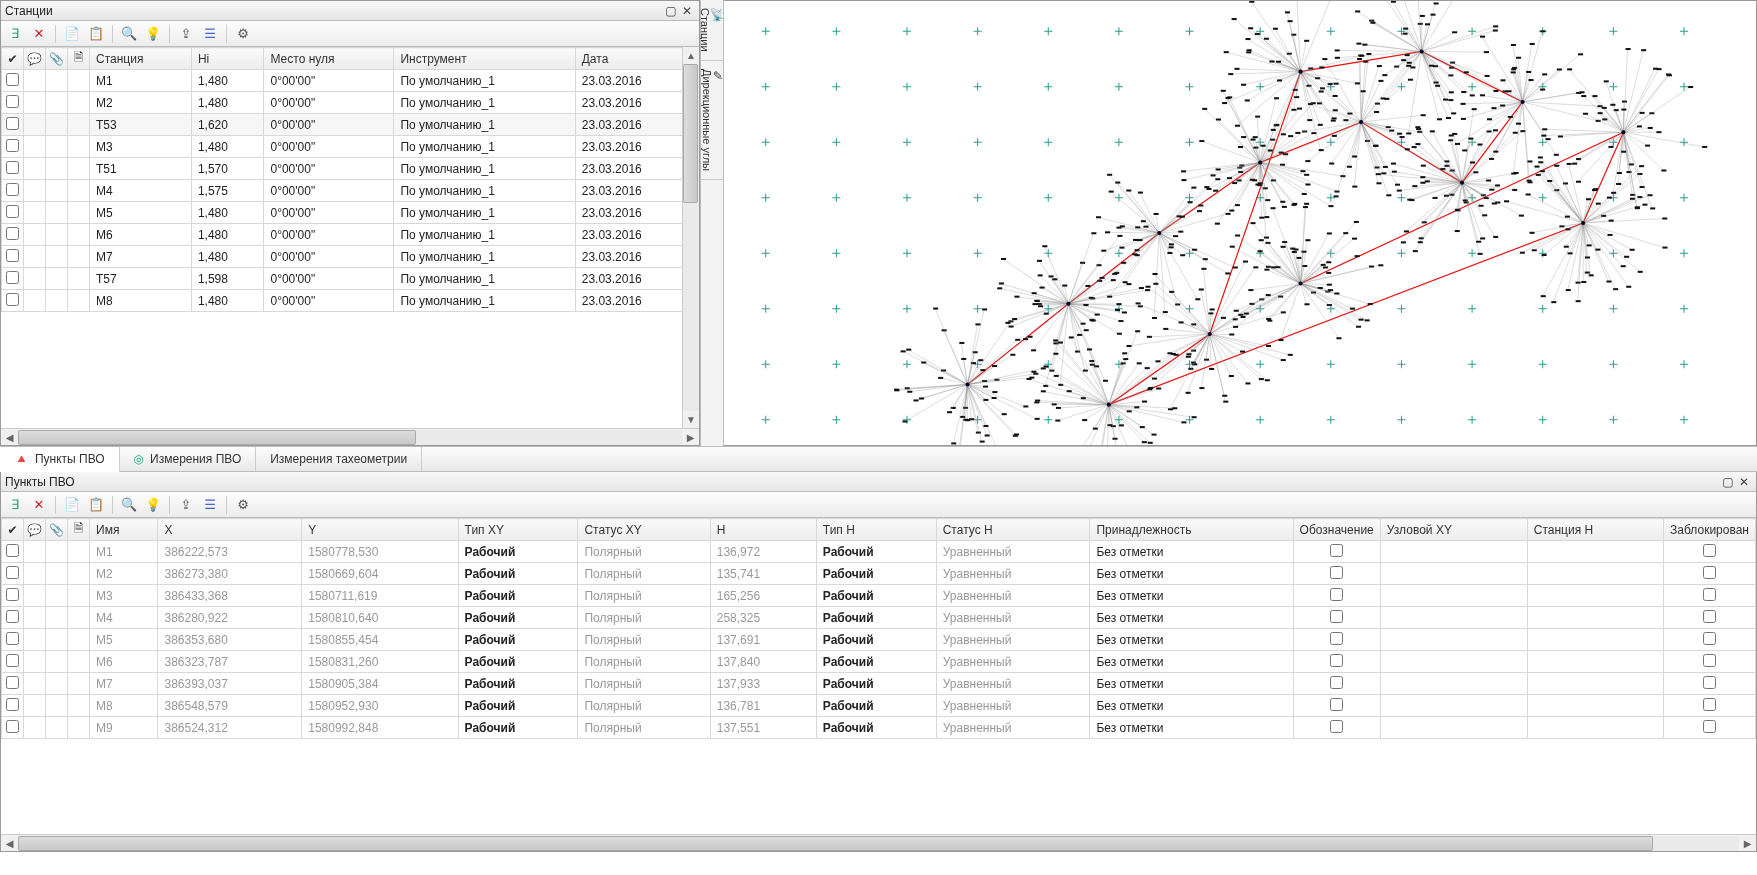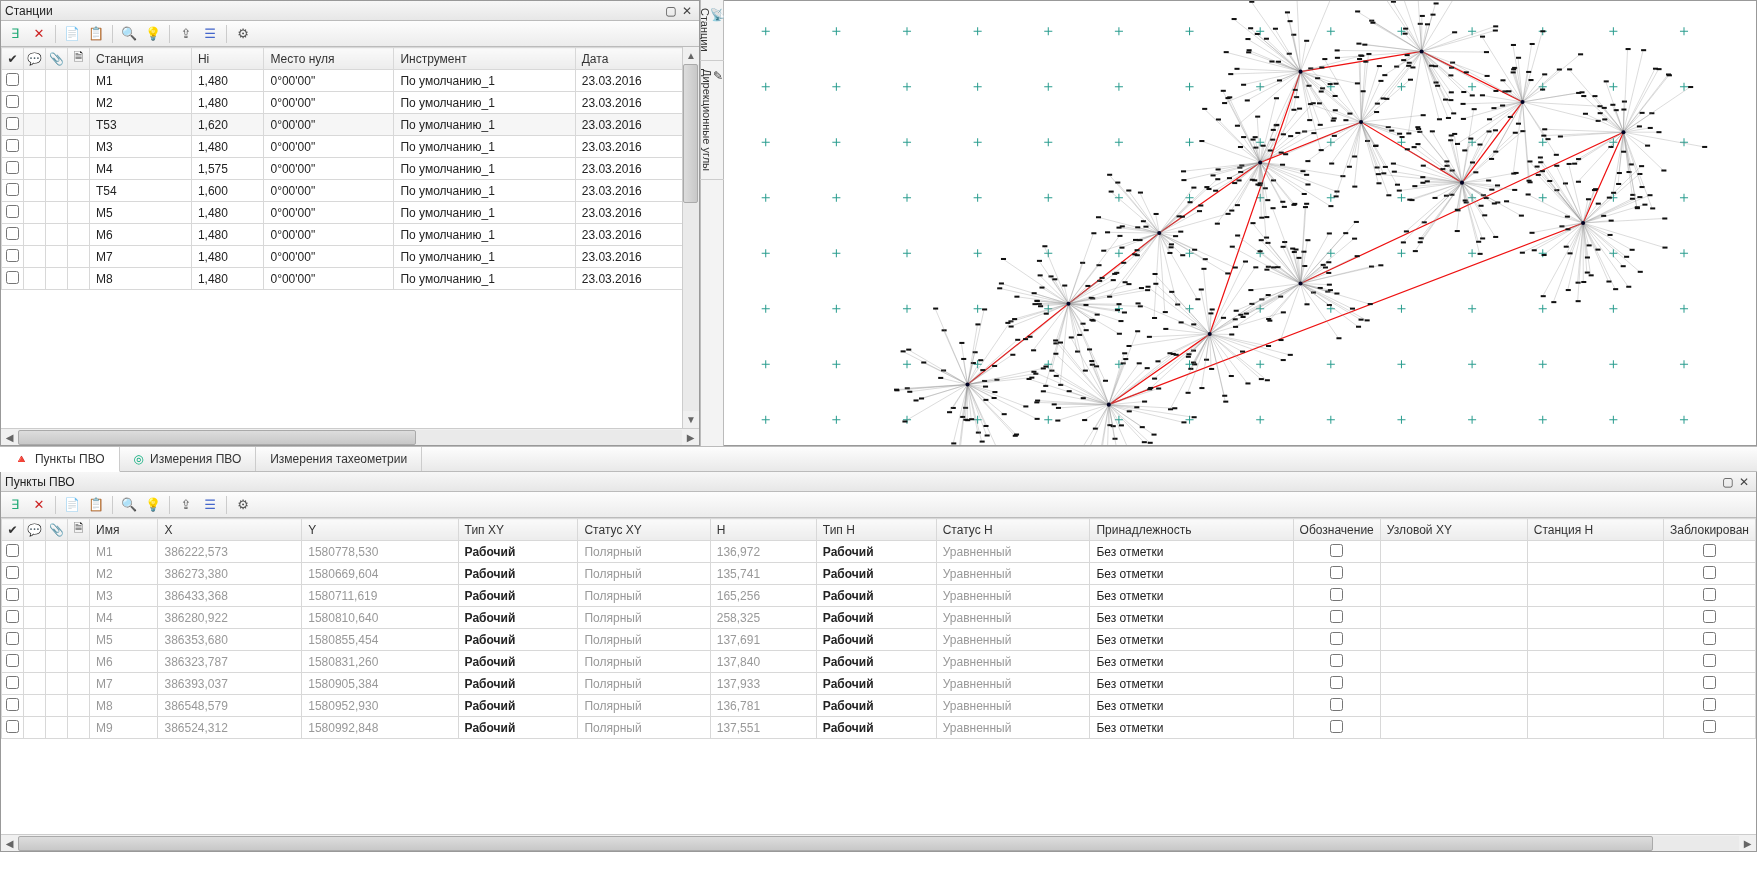--- a/index.html
+++ b/index.html
@@ -234,42 +234,42 @@
               <td>1,480</td>
               <td>0°00'00"</td>
               <td>По умолчанию_1</td>
               <td>23.03.2016</td>
             </tr>
             <tr>
               <td class="narrow"><input type="checkbox" style=""></td>
               <td class="narrow"></td>
               <td class="narrow"></td>
               <td class="narrow"></td>
+              <td>T51</td>
+              <td>1,570</td>
+              <td>0°00'00"</td>
+              <td>По умолчанию_1</td>
+              <td>23.03.2016</td>
+            </tr>
+            <tr>
+              <td class="narrow"><input type="checkbox" style=""></td>
+              <td class="narrow"></td>
+              <td class="narrow"></td>
+              <td class="narrow"></td>
               <td>M4</td>
               <td>1,575</td>
               <td>0°00'00"</td>
               <td>По умолчанию_1</td>
               <td>23.03.2016</td>
             </tr>
             <tr>
               <td class="narrow"><input type="checkbox" style=""></td>
               <td class="narrow"></td>
               <td class="narrow"></td>
               <td class="narrow"></td>
-              <td>T54</td>
-              <td>1,600</td>
-              <td>0°00'00"</td>
-              <td>По умолчанию_1</td>
-              <td>23.03.2016</td>
-            </tr>
-            <tr>
-              <td class="narrow"><input type="checkbox" style=""></td>
-              <td class="narrow"></td>
-              <td class="narrow"></td>
-              <td class="narrow"></td>
               <td>M5</td>
               <td>1,480</td>
               <td>0°00'00"</td>
               <td>По умолчанию_1</td>
               <td>23.03.2016</td>
             </tr>
             <tr>
               <td class="narrow"><input type="checkbox" style=""></td>
               <td class="narrow"></td>
               <td class="narrow"></td>
@@ -280,20 +280,31 @@
               <td>По умолчанию_1</td>
               <td>23.03.2016</td>
             </tr>
             <tr>
               <td class="narrow"><input type="checkbox" style=""></td>
               <td class="narrow"></td>
               <td class="narrow"></td>
               <td class="narrow"></td>
               <td>M7</td>
               <td>1,480</td>
+              <td>0°00'00"</td>
+              <td>По умолчанию_1</td>
+              <td>23.03.2016</td>
+            </tr>
+            <tr>
+              <td class="narrow"><input type="checkbox" style=""></td>
+              <td class="narrow"></td>
+              <td class="narrow"></td>
+              <td class="narrow"></td>
+              <td>T57</td>
+              <td>1,598</td>
               <td>0°00'00"</td>
               <td>По умолчанию_1</td>
               <td>23.03.2016</td>
             </tr>
             <tr>
               <td class="narrow"><input type="checkbox" style=""></td>
               <td class="narrow"></td>
               <td class="narrow"></td>
               <td class="narrow"></td>
               <td>M8</td>

